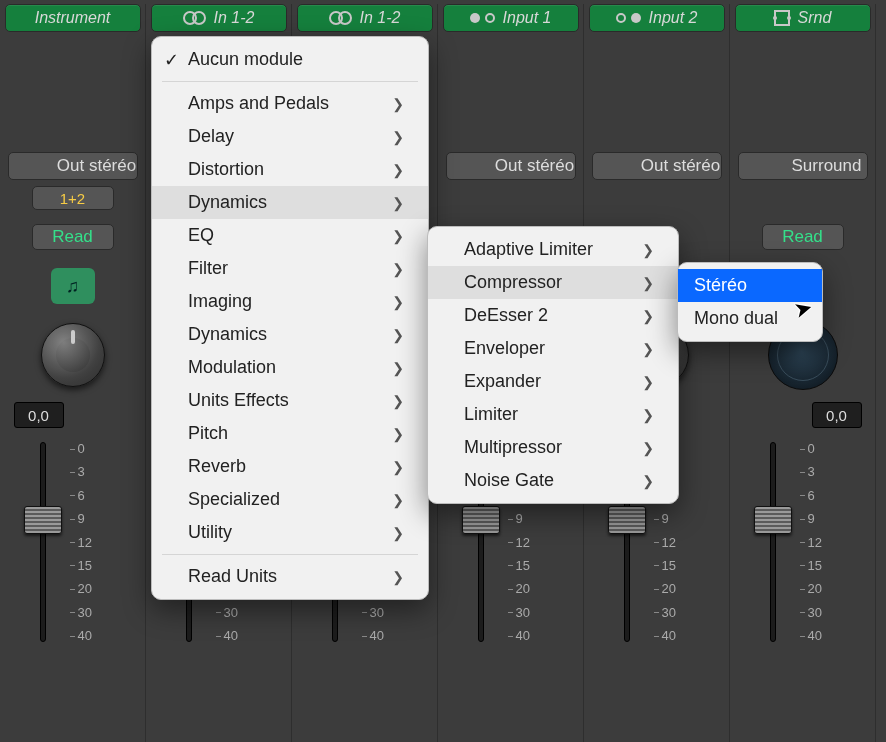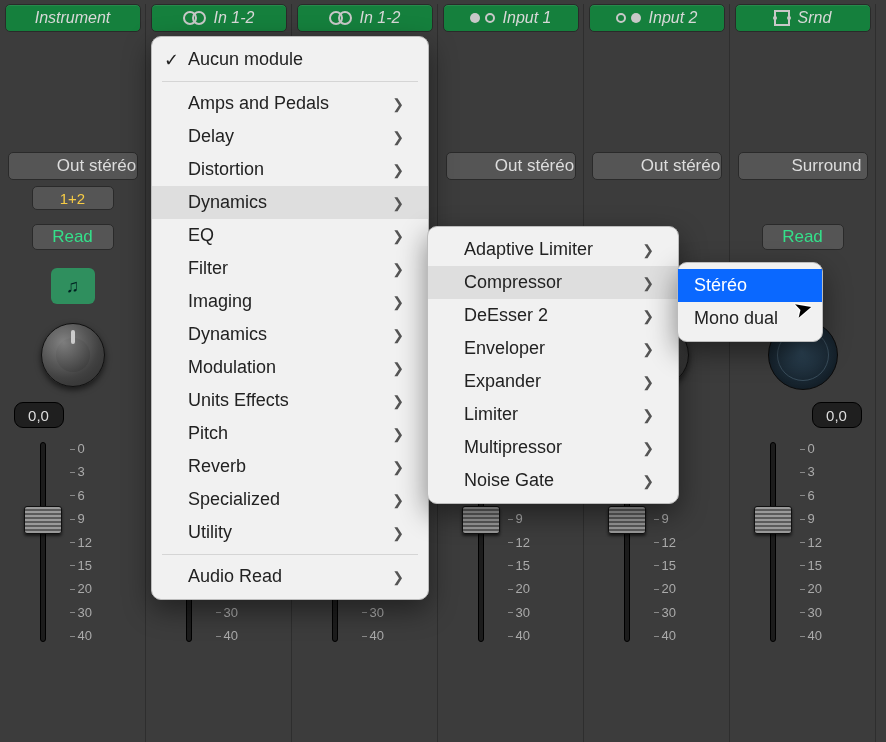--- a/index.html
+++ b/index.html
@@ -129,21 +129,21 @@
   }
   .radar .disc::before{
     content:""; position:absolute; inset:8px; border:1px solid #394d5b; border-radius:50%;
   }
   .radar .dot{
     position:absolute; width:8px; height:8px; left:50%; top:6px;
     background:#38d96c; border-radius:50%; transform:translateX(-50%);
   }
   .value-box {
     width:50px; height:26px; background:#1f1f1f; border:1px solid #000;
-    border-radius:9px; color:#ddd; font-size:15px;
+    border-radius:3px; color:#ddd; font-size:15px;
     display:flex; align-items:center; justify-content:center;
     margin: 4px 0 14px 0;
   }
   .value-row { width:130px; display:flex; justify-content:flex-start; padding-left:6px; }
   .value-row.right { justify-content:flex-end; padding-right:6px; }
   .fader-area { width:130px; flex:1; position:relative; display:flex; justify-content:center; }
   .scale { position:absolute; left:70px; top:0; height:200px; display:flex; flex-direction:column; justify-content:space-between; }
   .scale span { color:#aaa; font-size:13px; line-height:1; position:relative; }
   .scale span::before{ content:""; position:absolute; left:-8px; top:50%; width:5px; height:1px; background:#888; }
   .fader-track {
@@ -481,21 +481,21 @@
     <div class="item">
       <span>Specialized</span>
       <span class="arr">❯</span>
     </div>
     <div class="item">
       <span>Utility</span>
       <span class="arr">❯</span>
     </div>
     <hr>
     <div class="item">
-      <span>Audio Read</span>
+      <span>Read Units</span>
       <span class="arr">❯</span>
     </div>
   </div>
 <div class="menu menu2" id="menu2">
     <div class="item">
       <span>Adaptive Limiter</span>
       <span class="arr">❯</span>
     </div>
     <div class="item hover">
       <span>Compressor</span>

